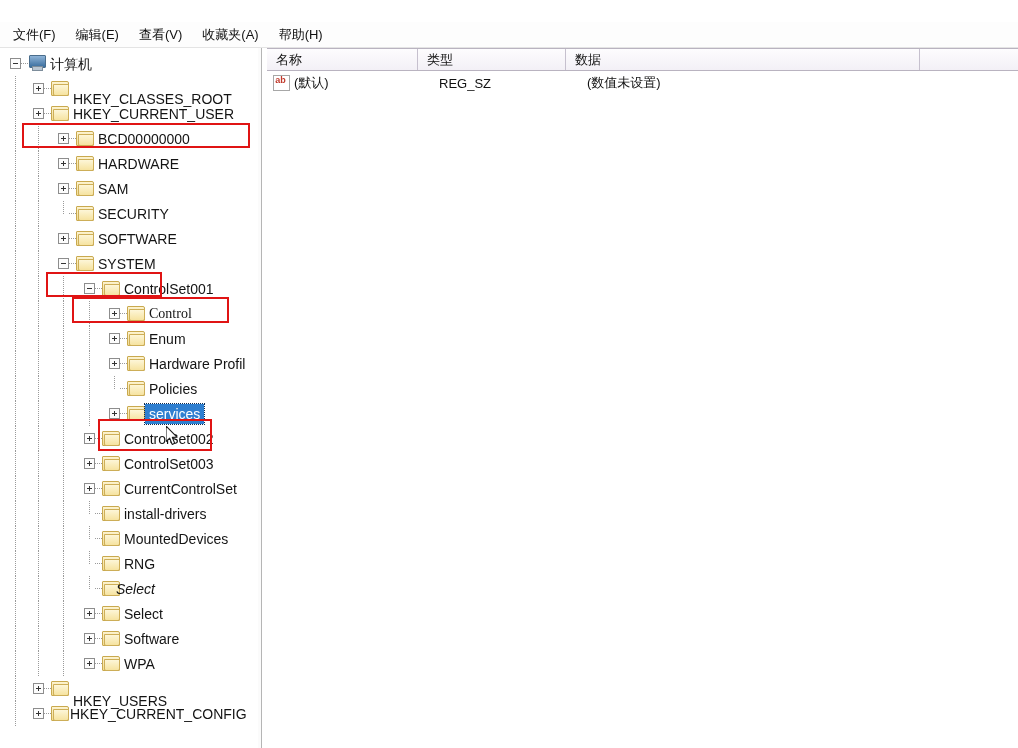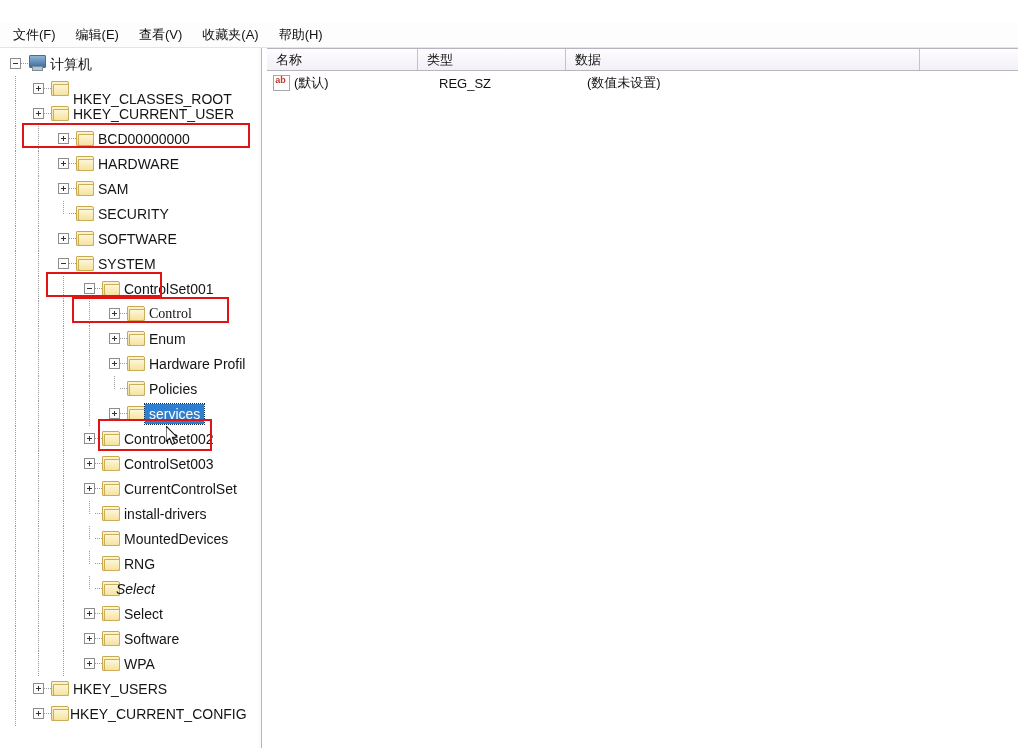--- a/index.html
+++ b/index.html
@@ -495,21 +495,21 @@
           <div class="label" style="left: 124px; top: 5px;">WPA</div>
         </div>
         <div class="node">
           <div class="vline" style="left: 15px; top: 0px; height: 25px;"></div>
           <div class="exp plus" style="left: 33px; top: 7px;"></div>
           <div class="dashline" style="left: 44px; top: 12px; width: 7px;"></div>
           <div class="folder" style="left: 51px; top: 5px;">
             <div class="back"></div>
             <div class="front"></div>
           </div>
-          <div class="label" style="left: 73px; top: 5px; text-align: right;">HKEY_USERS</div>
+          <div class="label" style="left: 73px; top: 17px; text-align: right;">HKEY_USERS</div>
         </div>
         <div class="node">
           <div class="vline" style="left: 15px; top: 0px; height: 25px;"></div>
           <div class="exp plus" style="left: 33px; top: 7px;"></div>
           <div class="dashline" style="left: 44px; top: 12px; width: 7px;"></div>
           <div class="folder" style="left: 51px; top: 5px;">
             <div class="back"></div>
             <div class="front"></div>
           </div>
           <div class="label" style="left: 70px; top: 5px;">HKEY_CURRENT_CONFIG</div>

